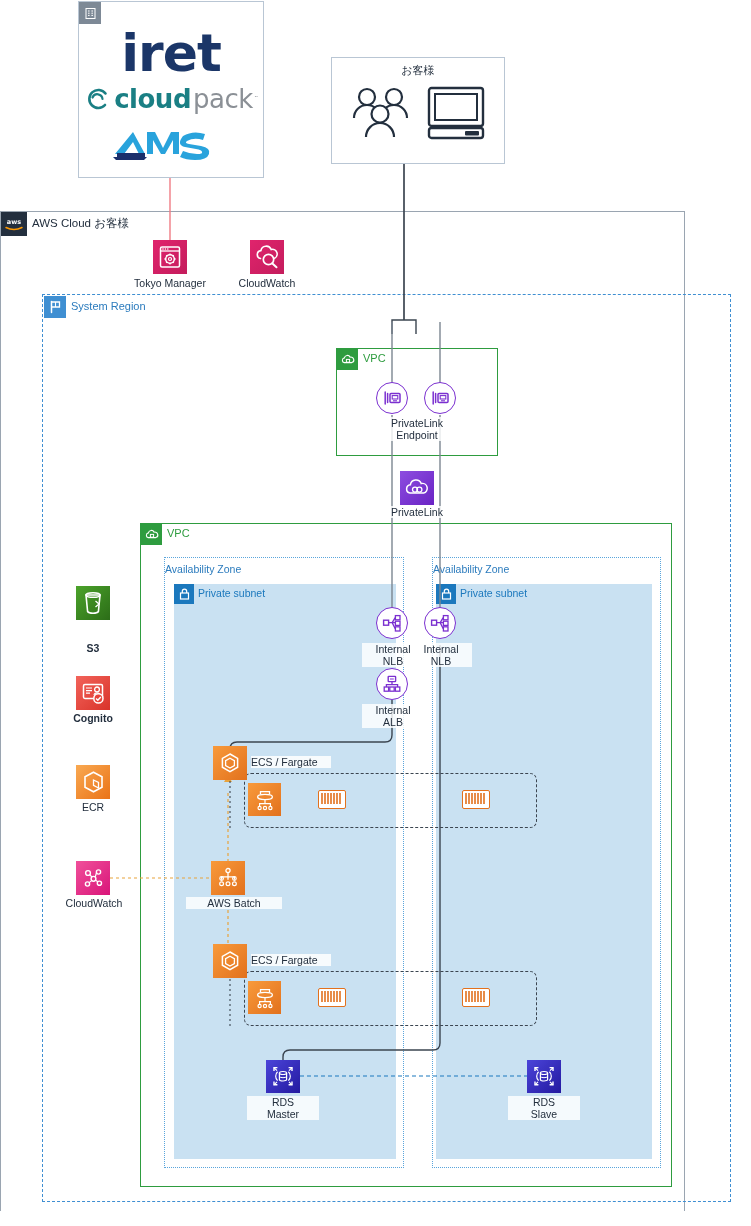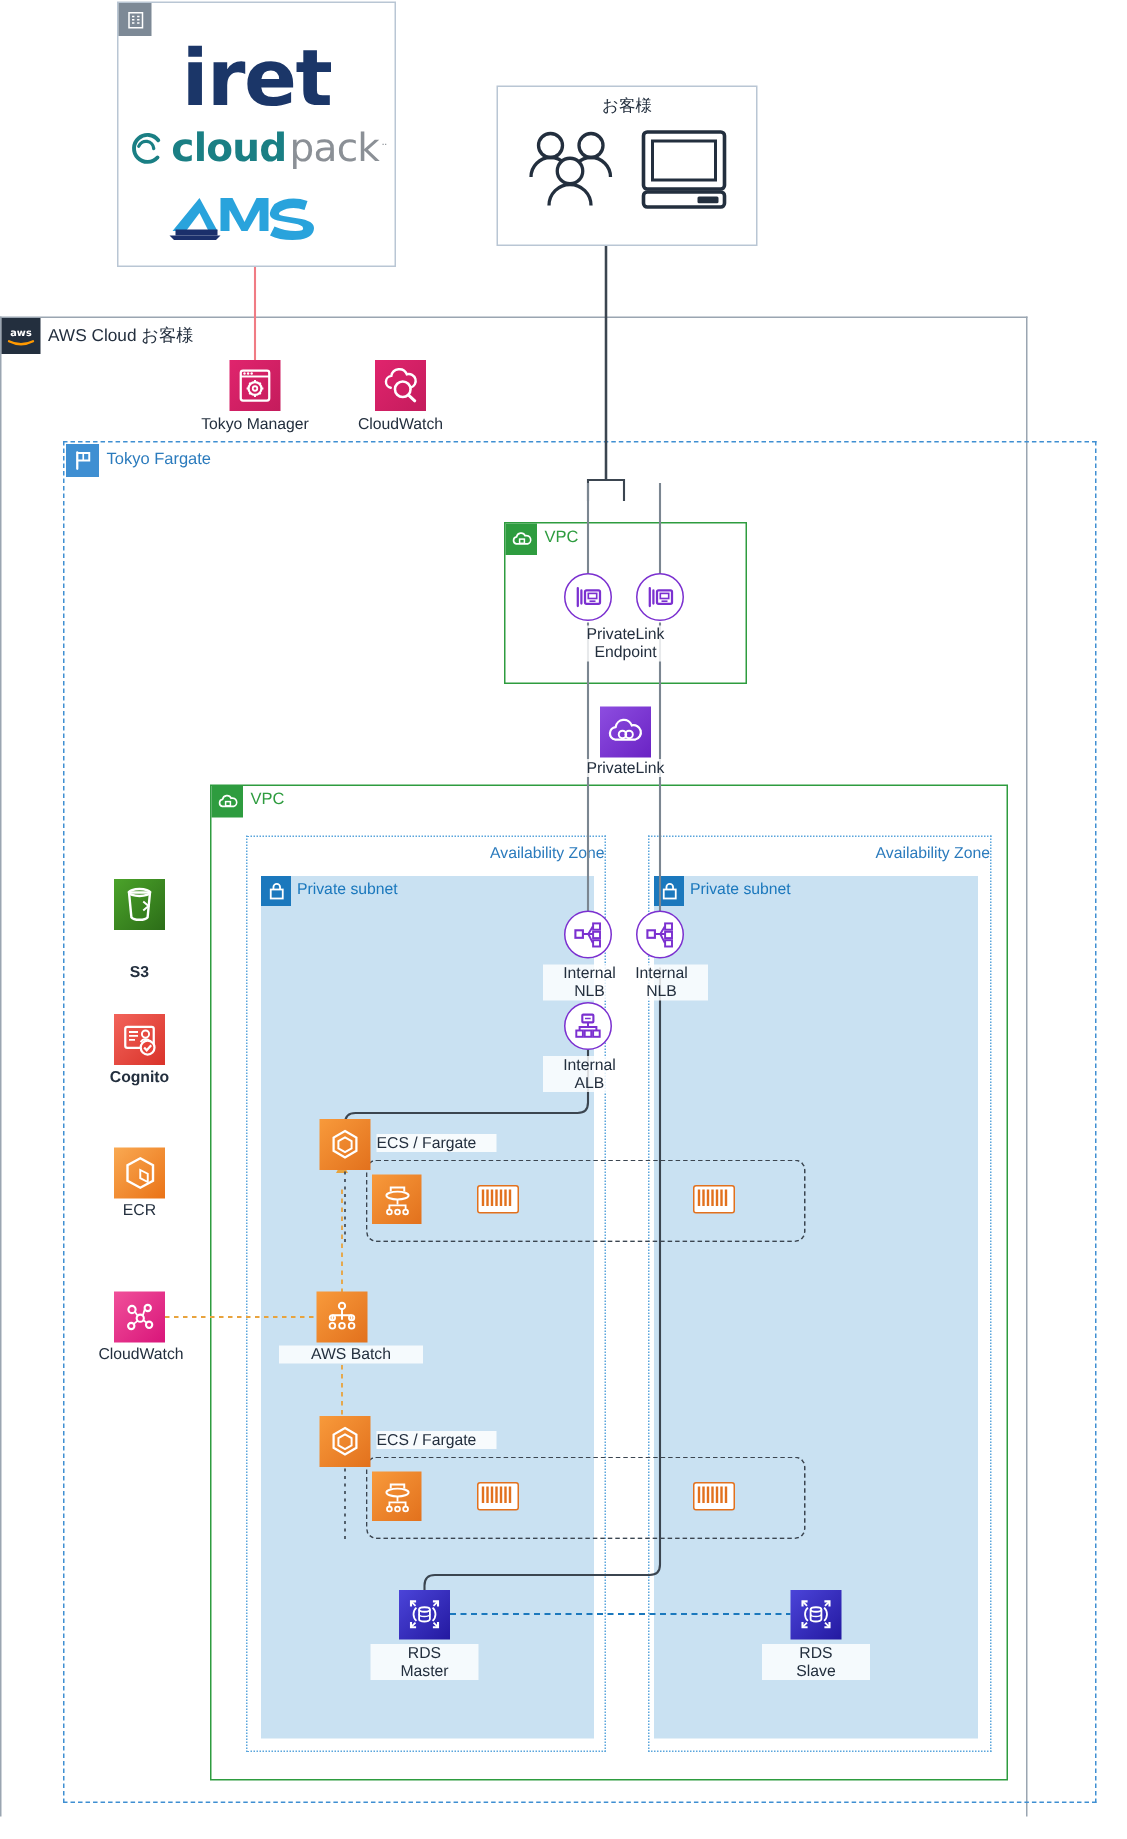--- a/index.html
+++ b/index.html
@@ -124,21 +124,21 @@
   }
   #vpc-top { left: 336px; top: 348px; width: 162px; height: 108px; }
   #vpc-main { left: 140px; top: 523px; width: 532px; height: 664px; }
 
   
   .az {
     border: 1.4px dotted #5aa5dc;
   }
   .az-label {
     position: absolute; left: 0; right: 0; top: 5px;
-    text-align: right; font-size: 10.5px; color: #2b7bbd;
+    text-align: left; font-size: 10.5px; color: #2b7bbd;
   }
   #az-left  { left: 164px; top: 557px; width: 240px; height: 611px; }
   #az-right { left: 432px; top: 557px; width: 229px; height: 611px; }
 
   
   .subnet {
     background: #c9e1f2;
   }
   .subnet-tag {
     position: absolute; left: 0; top: 0; width: 20px; height: 20px;
@@ -194,21 +194,21 @@
   </div>
 
   <div id="region" class="abs">
     <div id="region-tag">
       <svg width="13" height="14" viewBox="0 0 13 14">
         <path d="M2.5 1.5 V12.5" stroke="#ffffff" stroke-width="1.5" stroke-linecap="round"></path>
         <path d="M2.5 2 H10.5 V7 H2.5" stroke="#ffffff" stroke-width="1.3" fill="none"></path>
         <path d="M6.5 2 V7" stroke="#ffffff" stroke-width="1.1"></path>
       </svg>
     </div>
-    <div id="region-label">Tokyo Fargate</div>
+    <div id="region-label">System Region</div>
   </div>
 
   <div id="vpc-top" class="abs vpc">
     <div class="vpc-tag">
       <svg width="14" height="12" viewBox="0 0 14 12">
         <path d="M3.2 8.6 a2.4 2.4 0 0 1 0.2 -4.7 a3 3 0 0 1 5.7 -0.7 a2.6 2.6 0 0 1 1.7 5.4 z" fill="none" stroke="#ffffff" stroke-width="1.1"></path>
         <rect x="5.4" y="5.4" width="3.2" height="2.8" fill="none" stroke="#ffffff" stroke-width="1"></rect>
       </svg>
     </div>
     <div class="vpc-label">VPC</div>

